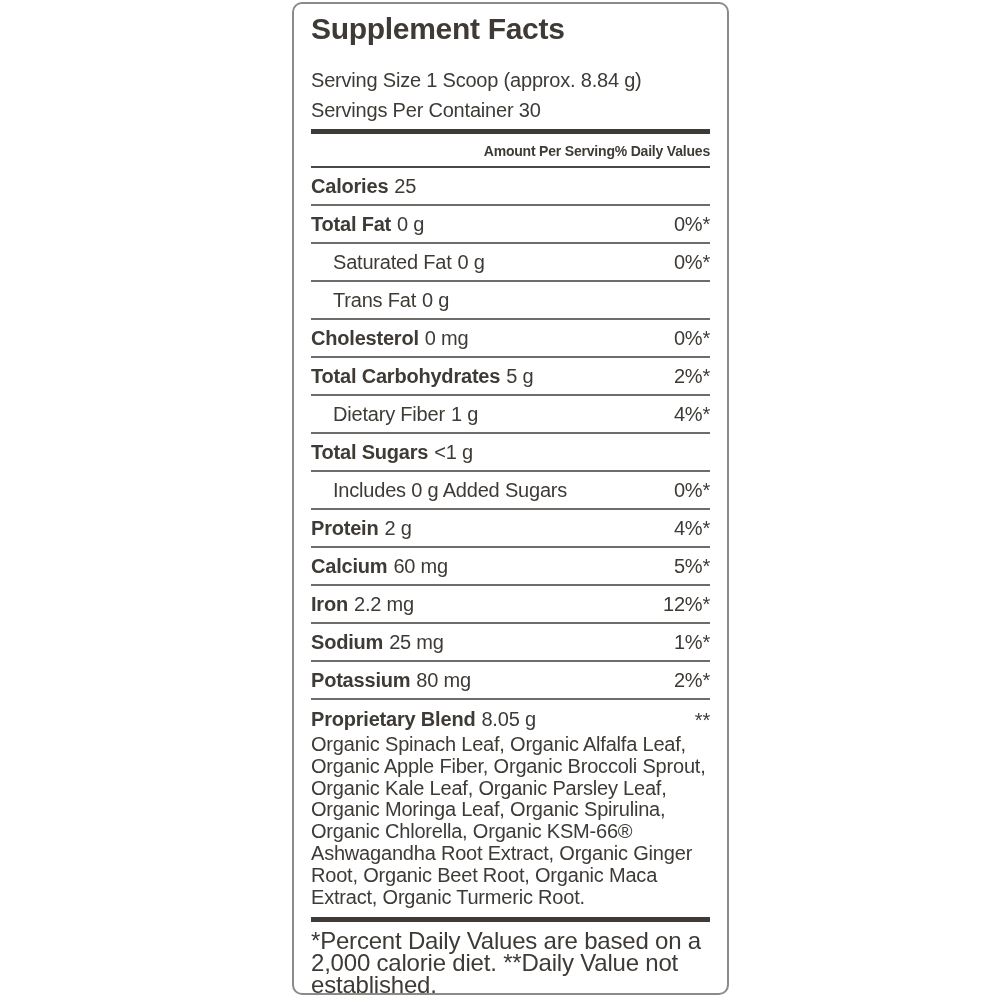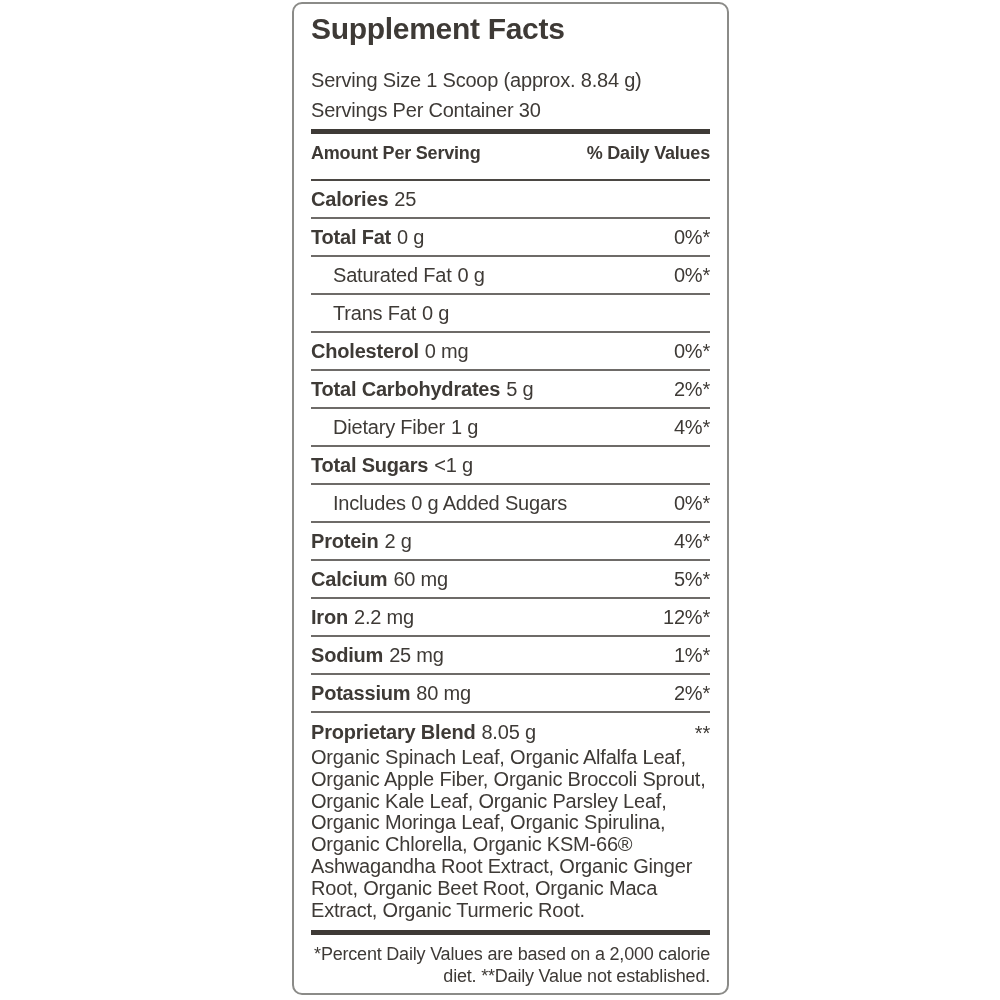--- a/index.html
+++ b/index.html
@@ -39,25 +39,25 @@
     letter-spacing: -0.2px;
   }
   .serving-line.second { margin-top: 6px; }
   .bar-thick {
     height: 5px;
     background: #3e3a36;
     margin-top: 7px;
   }
   .hdr-row {
     display: flex;
-    justify-content: space-between;
+    justify-content: flex-end;
     align-items: baseline;
-    font-size: 18px;
+    font-size: 14px;
     font-weight: bold;
-    padding: 9px 0 15px 0;
+    padding: 9px 0 7px 0;
     border-bottom: 2px solid #4b4743;
     letter-spacing: -0.2px;
   }
   .row {
     display: flex;
     justify-content: space-between;
     align-items: center;
     height: 38px;
     box-sizing: border-box;
     border-bottom: 2px solid #6e6b68;
@@ -80,24 +80,23 @@
   .blend-head .dv { font-size: 20px; line-height: 18px; }
   .ingredients {
     margin: 3px 0 0 0;
     font-size: 20px;
     line-height: 21.8px;
     letter-spacing: -0.2px;
   }
   .bar-thick.bottom { margin-top: 9px; }
   .footnote {
     margin: 8px 0 0 0;
-    font-size: 18px;
+    font-size: 24px;
     line-height: 22px;
     letter-spacing: -0.2px;
-    text-align: right;
   }
 </style>
 </head>
 <body>
 
 <div class="canvas">
   <div class="panel">
 
     <div class="title">Supplement Facts</div>
     <div class="serving-line">Serving Size 1 Scoop (approx. 8.84 g)</div>

